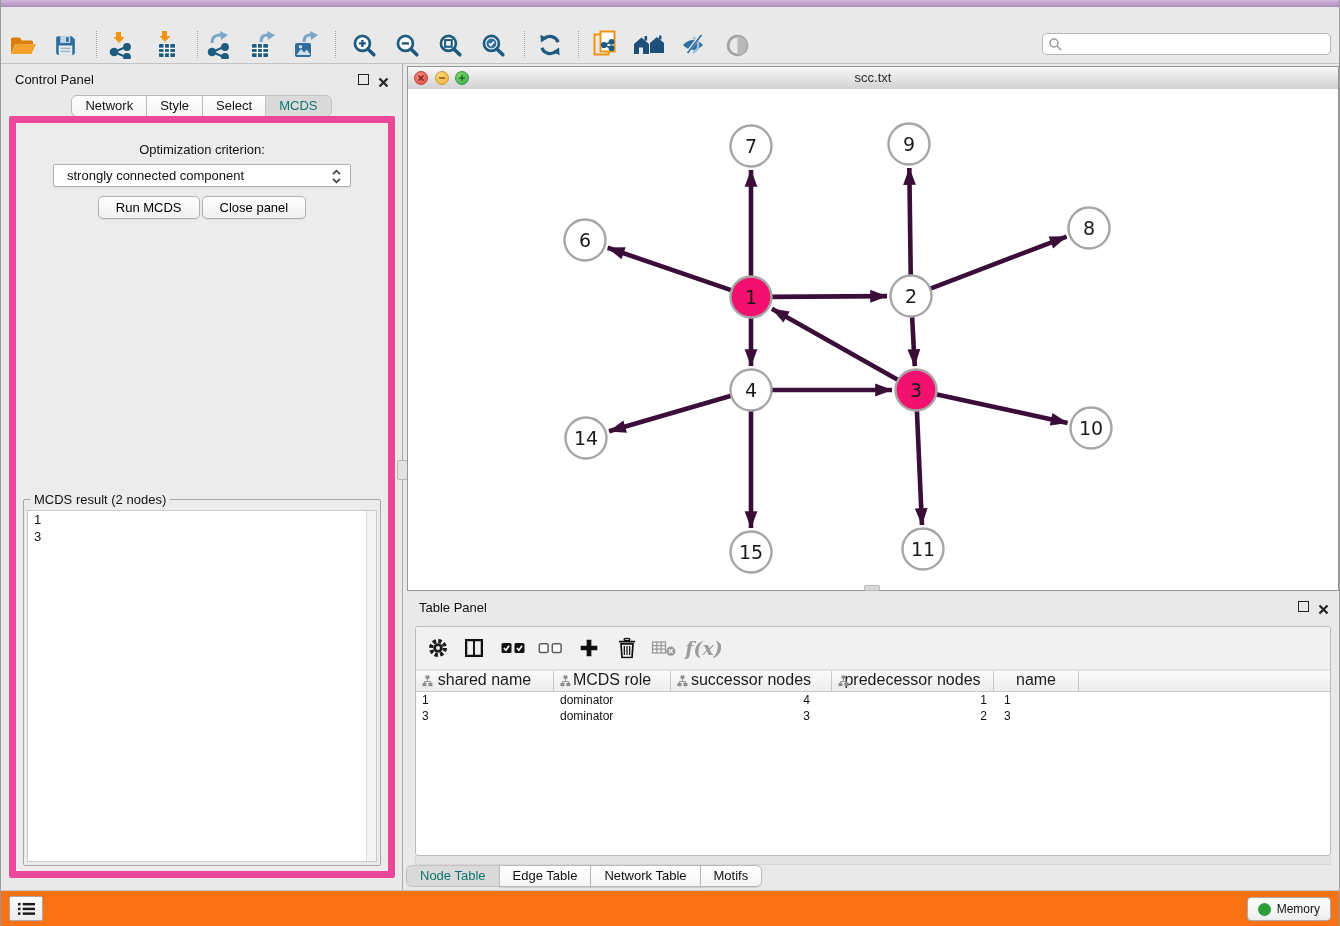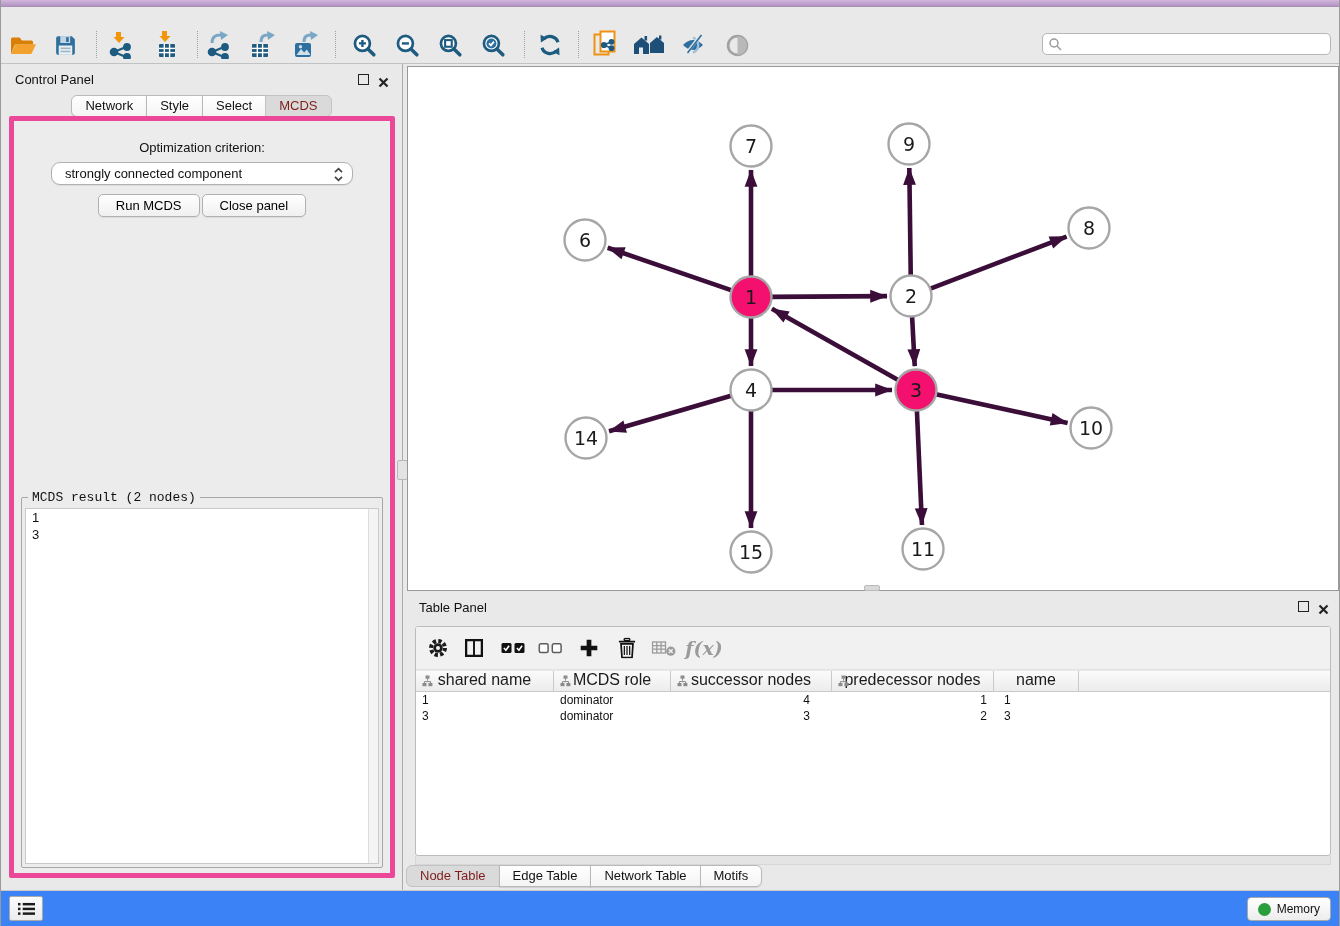--- a/index.html
+++ b/index.html
@@ -30,35 +30,35 @@
   .control-panel{position:absolute;left:2px;top:66px;width:398px;height:814px;}
   .panel-title{position:absolute;left:12px;top:6px;font-size:13px;color:#111;}
   .float-icon{position:absolute;width:11px;height:11px;border:1.6px solid #222;box-sizing:border-box;top:8px;}
   .close-icon{position:absolute;top:8px;width:11px;height:11px;}
   .ctabs{position:absolute;left:0;right:0;top:29px;height:22px;display:flex;justify-content:center;}
   .tab{background:linear-gradient(#ffffff,#f4f4f4);border:1px solid #b9b9b9;margin-left:-1px;
        font-size:13px;padding:2px 13px 0 13px;height:22px;box-sizing:border-box;color:#111;
        box-shadow:0 1px 1px rgba(0,0,0,.10);}
   .tab:first-child{border-radius:6px 0 0 6px;}
   .tab:last-child{border-radius:0 6px 6px 0;}
-  .tab.selected{background:#dadada;color:#7f1d1d;border-color:#c3c3c3;box-shadow:none;}
+  .tab.selected{background:#dadada;color:#0f766e;border-color:#c3c3c3;box-shadow:none;}
   .cbody{position:absolute;left:6px;right:6px;top:50px;bottom:2px;background:#ececec;
-         border:5px solid #ec4899;border-radius:2px;}
+         border:7px solid #ec4899;border-radius:2px;}
   .opt-label{position:absolute;left:0;right:0;top:19px;text-align:center;font-size:13px;}
   .opt-select{position:absolute;left:37px;right:37px;top:41px;height:23px;background:#fff;
-              border:1px solid #b1b1b1;border-radius:9px;font-size:13px;line-height:22px;
+              border:1px solid #b1b1b1;border-radius:2px;font-size:13px;line-height:22px;
               padding-left:13px;box-sizing:border-box;box-shadow:0 1px 1px rgba(0,0,0,.07);}
   .opt-select .chev{position:absolute;right:8px;top:3px;}
   .btnrow{position:absolute;left:0;right:0;top:73px;display:flex;justify-content:center;gap:2px;}
   .btn{background:linear-gradient(#ffffff,#f0f0f0);border:1px solid #b1b1b1;border-radius:5px;
        font-size:13px;height:23px;padding:3px 17px;box-sizing:border-box;
        box-shadow:0 1px 1px rgba(0,0,0,.07);}
   .result-box{position:absolute;left:7px;right:7px;top:376px;bottom:5px;
               border:1px solid #a7a7a7;border-radius:2px;}
-  .result-legend{position:absolute;top:-8px;left:6px;background:#ececec;padding:0 4px;font-size:13px;font-family:Liberation Mono, monospace;}
+  .result-legend{position:absolute;top:-8px;left:6px;background:#ececec;padding:0 4px;font-size:13px;}
   .result-area{position:absolute;left:3px;right:3px;top:10px;bottom:3px;background:#fff;
                border:1px solid #c9c9c9;overflow:hidden;}
   .result-line{font-size:13px;line-height:17px;padding-left:6px;}
   .result-area .vtrack{position:absolute;right:0;top:0;bottom:0;width:9px;background:#f4f4f4;
                        border-left:1px solid #ddd;}
   
   .vdiv{position:absolute;left:401px;top:64px;bottom:36px;width:1px;background:#ababab;}
   .vdiv-handle{position:absolute;left:396px;top:460px;width:9px;height:18px;background:#e3e3e3;
                border:1px solid #b7b7b7;border-radius:2px;}
   
@@ -91,21 +91,21 @@
   .trow{display:flex;height:16px;font-size:12px;}
   .tcell{box-sizing:border-box;flex:0 0 auto;line-height:16px;white-space:nowrap;overflow:hidden;}
   .al{text-align:left;padding-left:6px;}
   .ar22{text-align:right;padding-right:22px;}
   .ar7{text-align:right;padding-right:7px;}
   .pl10{padding-left:10px;}
   .tp-strip{position:absolute;left:8px;right:8px;top:262px;height:8px;background:#e4e4e4;
             border:1px solid #d6d6d6;border-top:none;}
   .ttabs{position:absolute;left:0;right:0;top:271px;height:23px;display:flex;justify-content:flex-start;}
   
-  .statusbar{position:absolute;left:0;bottom:0;width:100%;height:36px;background:#3b82f6;
+  .statusbar{position:absolute;left:0;bottom:0;width:100%;height:36px;background:#f97316;
              border-top:1px solid #c9c9c9;box-sizing:border-box;}
   .list-btn{position:absolute;left:8px;top:5px;width:34px;height:25px;
             background:linear-gradient(#fcfcfc,#ececec);border:1px solid #a9a9a9;border-radius:2px;
             display:flex;align-items:center;justify-content:center;box-sizing:border-box;}
   .mem-btn{position:absolute;right:8px;top:6px;height:24px;padding:0 10px;display:flex;align-items:center;
            gap:6px;background:linear-gradient(#ffffff,#ededed);border:1px solid #a9a9a9;border-radius:4px;
            font-size:12px;box-sizing:border-box;}
   .mem-dot{width:13px;height:13px;border-radius:50%;}
 </style>
 </head>
@@ -308,20 +308,38 @@
             <div class="vtrack"></div>
         </div>
       </div>
     </div>
   </div>
 
   <div class="vdiv"></div>
   <div class="vdiv-handle"></div>
 
   <div class="net-window">
+    <div class="net-titlebar">
+      <span class="wl red" style="left:6px">
+          <svg width="8" height="8" viewBox="0 0 8 8">
+            <path d="M1.5 1.5l5 5M6.5 1.5l-5 5" stroke="#7c241c" stroke-width="1.5"></path>
+          </svg>
+        </span>
+      <span class="wl yellow" style="left:27px">
+          <svg width="8" height="8" viewBox="0 0 8 8">
+            <path d="M1 4h6" stroke="#8a6116" stroke-width="1.6"></path>
+          </svg>
+        </span>
+      <span class="wl green" style="left:47px">
+          <svg width="8" height="8" viewBox="0 0 8 8">
+            <path d="M4 1v6M1 4h6" stroke="#1c6b22" stroke-width="1.6"></path>
+          </svg>
+        </span>
+      <div class="net-title">scc.txt</div>
+    </div>
     <div class="net-canvas">
       <svg id="graph-svg" width="930" height="501">
         <defs>
           <marker id="arrowhead" markerUnits="userSpaceOnUse" markerWidth="20" markerHeight="16" refX="17.4" refY="7" orient="auto">
             <path id="arrowhead-path" d="M0.6,0.6 L18,7 L0.6,13.4 Z" fill="#3A0E38"></path>
           </marker>
         </defs>
         <g id="edges-layer">
             <line x1="343" y1="190" x2="343" y2="81" stroke="#3A0E38" stroke-width="4.6" marker-end="url(#arrowhead)"></line>
             <line x1="325.9756716656856" y1="202.1542968972535" x2="199.6991044457525" y2="158.79427080366202" stroke="#3A0E38" stroke-width="4.6" marker-end="url(#arrowhead)"></line>

